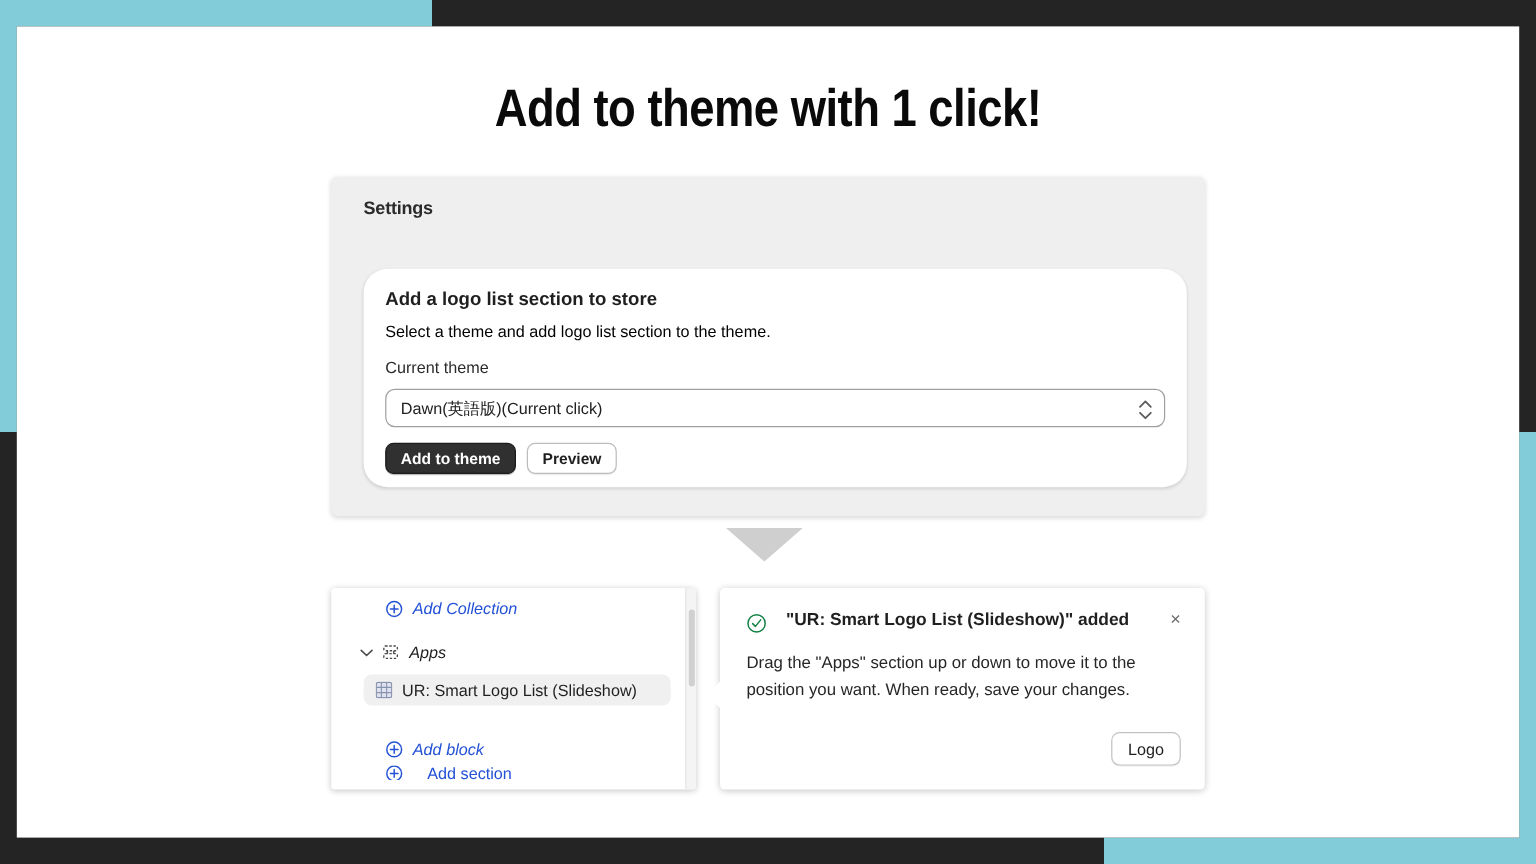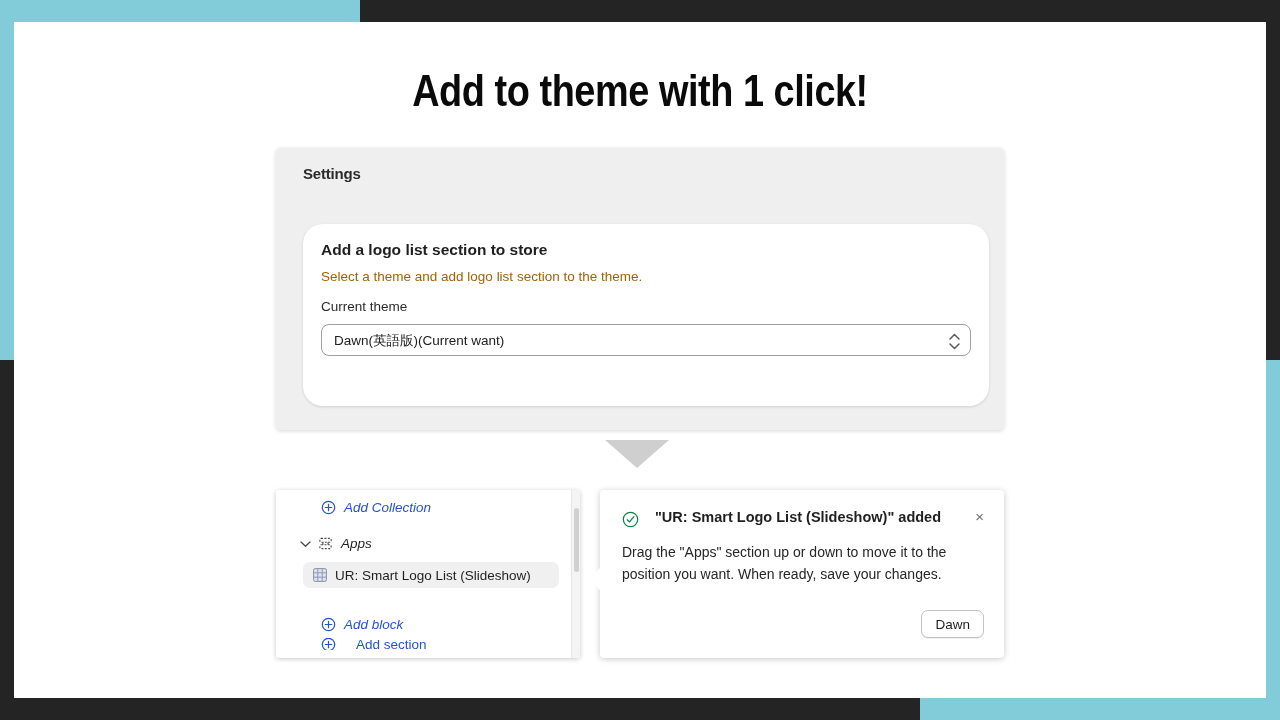--- a/index.html
+++ b/index.html
@@ -78,21 +78,21 @@
     position: absolute;
     left: 18px; top: 17px;
     font-size: 15.5px;
     font-weight: bold;
     color: #1f1f1f;
   }
   #inner-subtitle {
     position: absolute;
     left: 18px; top: 45px;
     font-size: 13.5px;
-    color: #a16207;
+    color: #000000;
   }
   #select-label {
     position: absolute;
     left: 18px; top: 75px;
     font-size: 13.5px;
     color: #2b2b2b;
   }
   #theme-select {
     position: absolute;
     left: 18px; top: 100px;
@@ -316,31 +316,35 @@
 
     <div id="settings-card">
       <div id="settings-heading">Settings</div>
 
       <div id="inner-card">
         <div id="inner-title">Add a logo list section to store</div>
         <div id="inner-subtitle">Select a theme and add logo list section to the theme.</div>
         <div id="select-label">Current theme</div>
 
         <div id="theme-select">
-          <div id="theme-select-value">Dawn(英語版)(Current want)</div>
+          <div id="theme-select-value">Dawn(英語版)(Current click)</div>
           <div id="theme-select-chevrons">
             <svg width="11" height="7" viewBox="0 0 11 7">
                 <path d="M1 6 L5.5 1.5 L10 6" fill="none" stroke="currentColor" stroke-width="1.5" stroke-linecap="round" stroke-linejoin="round"></path>
               </svg>
             <svg width="11" height="7" viewBox="0 0 11 7">
                 <path d="M1 1 L5.5 5.5 L10 1" fill="none" stroke="currentColor" stroke-width="1.5" stroke-linecap="round" stroke-linejoin="round"></path>
               </svg>
           </div>
         </div>
 
+        <div id="btn-row">
+          <button id="add-to-theme-btn">Add to theme</button>
+          <button id="preview-btn">Preview</button>
+        </div>
       </div>
     </div>
 
     <div id="down-arrow"></div>
 
     <div id="editor-wrap">
 
       <div id="sidebar-panel">
 
         <div class="side-row" id="row-add-collection">
@@ -408,18 +412,18 @@
         <div id="toast-pointer"></div>
         <div id="toast-check">
           <svg width="17" height="17" viewBox="0 0 18 18">
             <circle cx="9" cy="9" r="7.6" fill="none" stroke="#108043" stroke-width="1.3"></circle>
             <path d="M5.5 9.2 L8 11.6 L12.6 5.9" fill="none" stroke="#108043" stroke-width="1.3" stroke-linecap="round" stroke-linejoin="round"></path>
           </svg>
         </div>
         <div id="toast-title">"UR: Smart Logo List (Slideshow)" added</div>
         <button id="toast-close-icon">×</button>
         <div id="toast-body">Drag the "Apps" section up or down to move it to the position you want. When ready, save your changes.</div>
-        <button id="toast-close-btn">Dawn</button>
+        <button id="toast-close-btn">Logo</button>
       </div>
 
     </div>
   </div>
 </div>
 
 </body></html>

